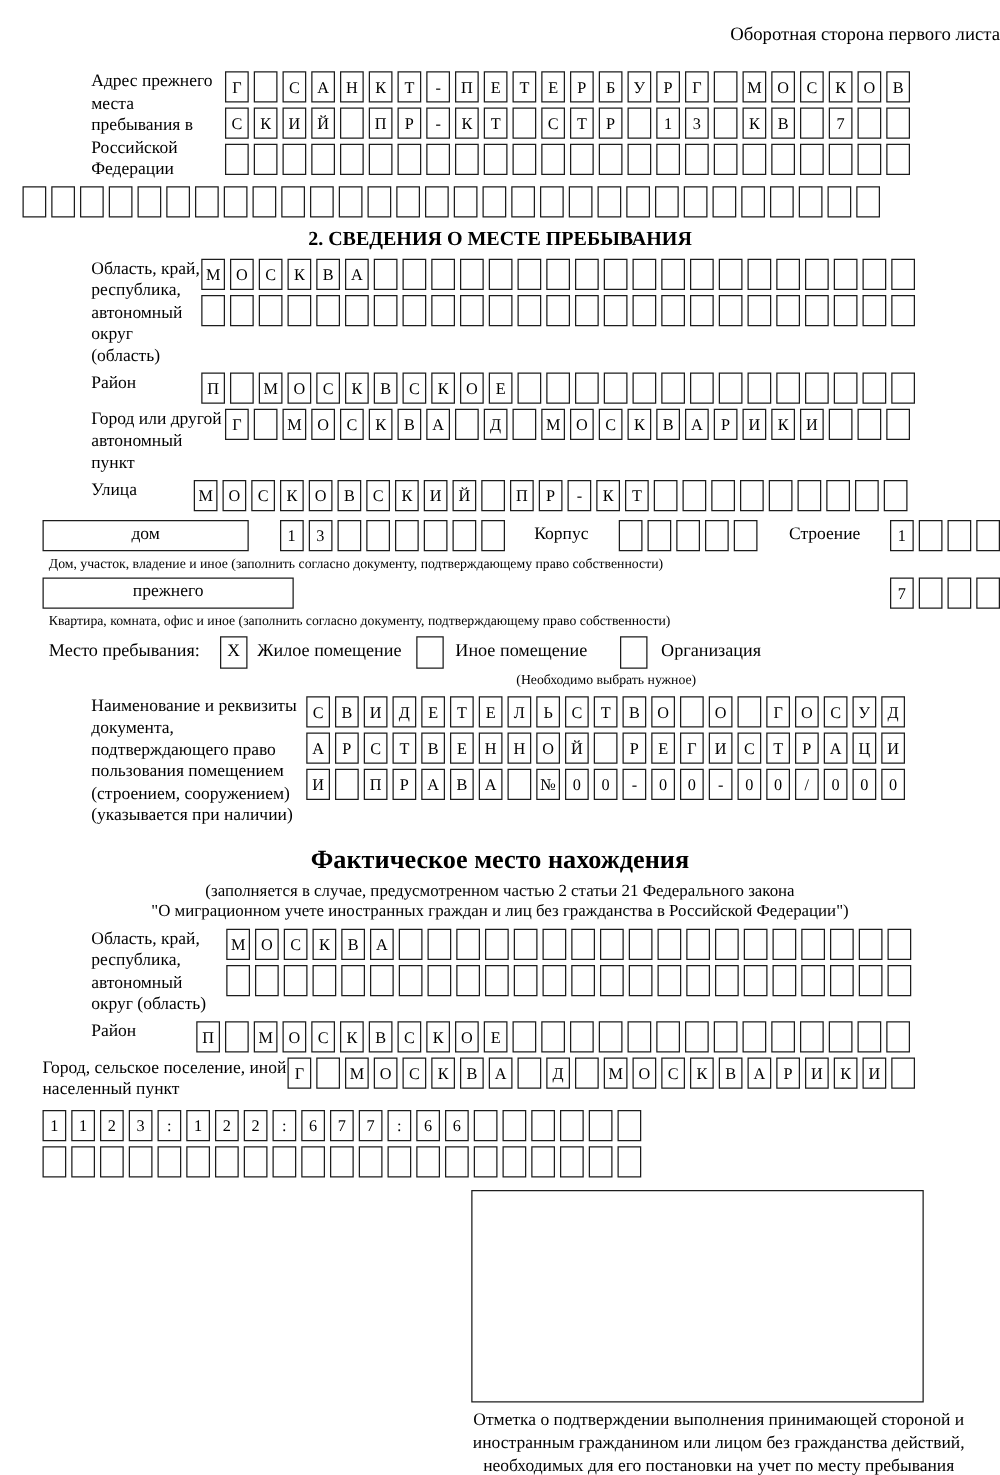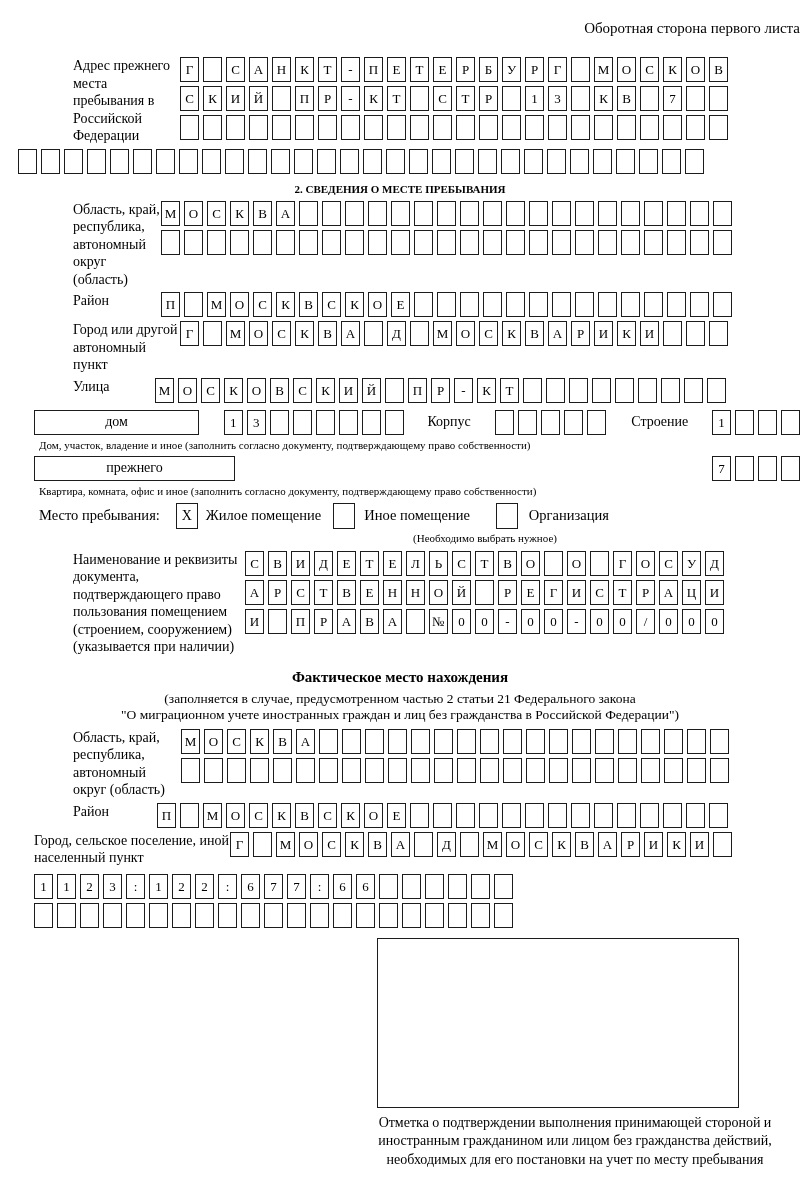--- a/index.html
+++ b/index.html
@@ -3,21 +3,21 @@
 <meta charset="utf-8">
 <style>
   html,body{margin:0;padding:0;background:#fff;}
   .page{
     width:800px;height:1180px;box-sizing:border-box;
     background:#fff;color:#000;overflow:hidden;position:relative;
     font-family:"Liberation Serif","DejaVu Serif",serif;
     padding-top:20px;
   }
   .hdr{font-size:15px;text-align:right;}
-  .title{font-weight:bold;font-size:11px;text-align:center;}
+  .title{font-weight:bold;font-size:16px;text-align:center;}
   .note-center{font-size:13.5px;text-align:center;}
   .note-left{font-size:11px;margin-left:39px;}
   .field{display:flex;align-items:flex-start;margin-left:73px;}
   .field.tight{margin-left:34px;}
   .flabel{font-size:14px;line-height:17.5px;flex:none;}
   .rows{display:flex;flex-direction:column;gap:4px;}
   .cellrow{display:flex;gap:4px;}
   .cell{
     flex:none;width:17px;height:23px;border:1.5px solid #1c1c1c;
     display:flex;align-items:center;justify-content:center;
@@ -436,21 +436,21 @@
           <div class="cell">0</div>
           <div class="cell">0</div>
           <div class="cell">/</div>
           <div class="cell">0</div>
           <div class="cell">0</div>
           <div class="cell">0</div>
         </div>
     </div>
   </div>
 
-  <div class="title" style="margin-top:13px;font-size:15px">Фактическое место нахождения</div>
+  <div class="title" style="margin-top:13px;font-size:21px">Фактическое место нахождения</div>
   <div class="note-center" style="margin-top:5px">(заполняется в случае, предусмотренном частью 2 статьи 21 Федерального закона</div>
   <div class="note-center">"О миграционном учете иностранных граждан и лиц без гражданства в Российской Федерации")</div>
 
   <div class="field" style="margin-top:6px">
     <div class="flabel w108">Область, край, республика, автономный округ (область)</div>
     <div class="rows">
       <div class="cellrow">
           <div class="cell">М</div>
           <div class="cell">О</div>
           <div class="cell">С</div>

